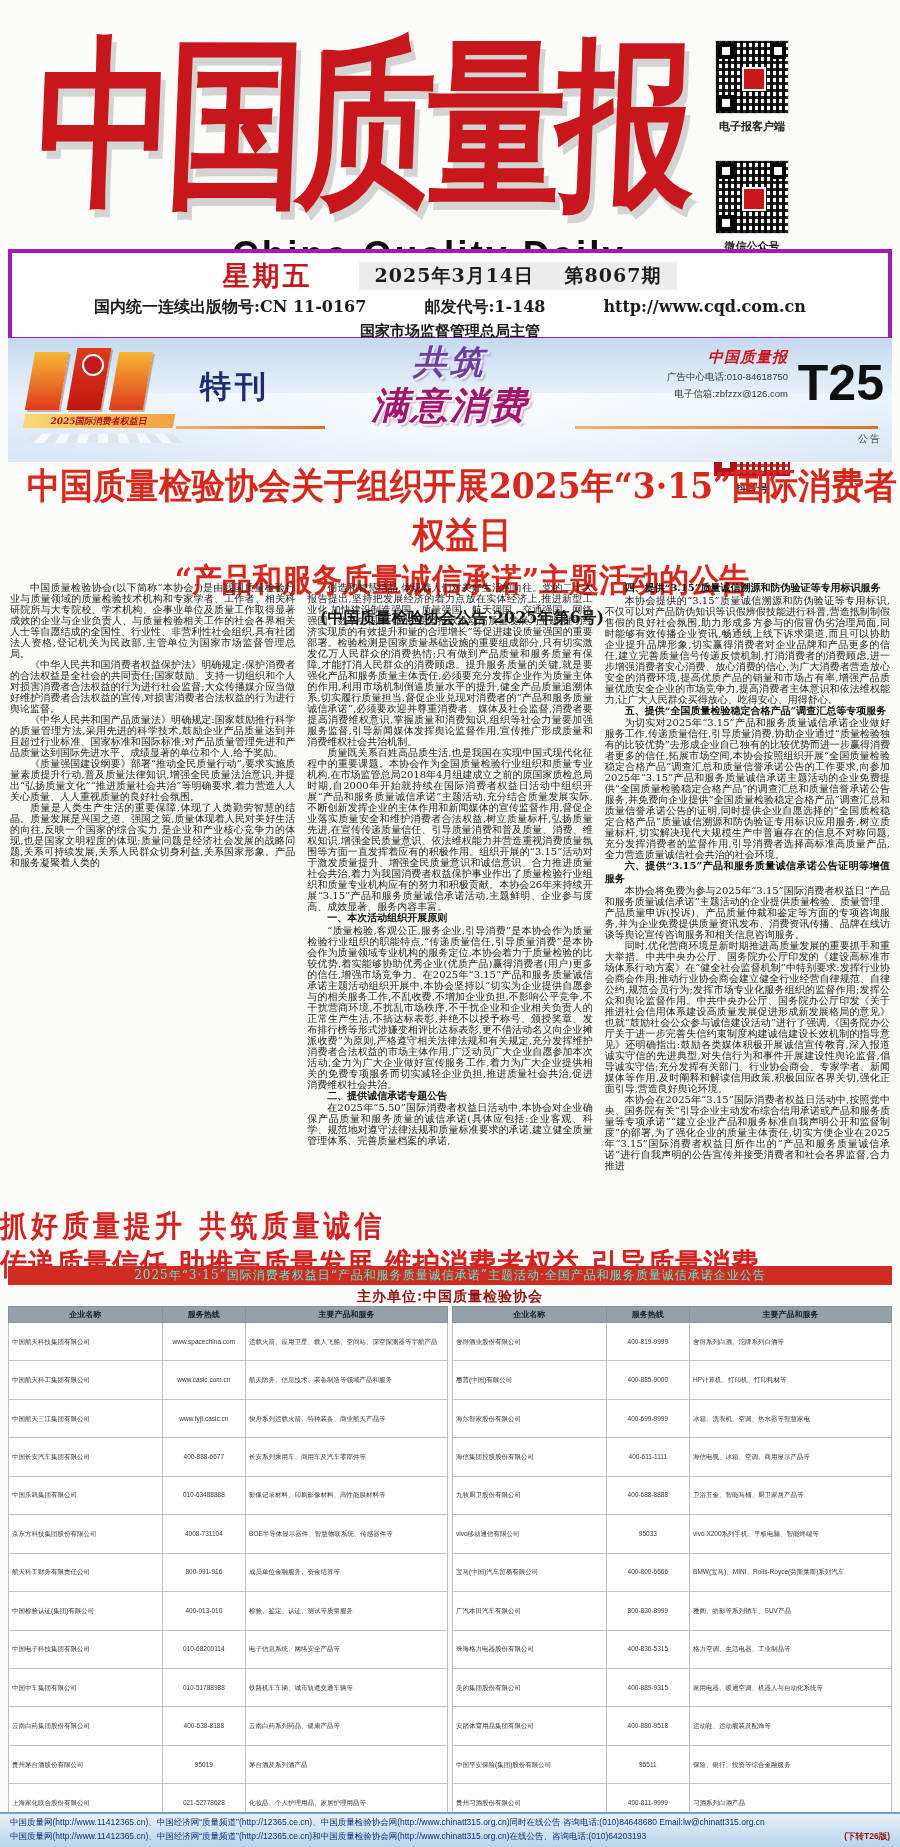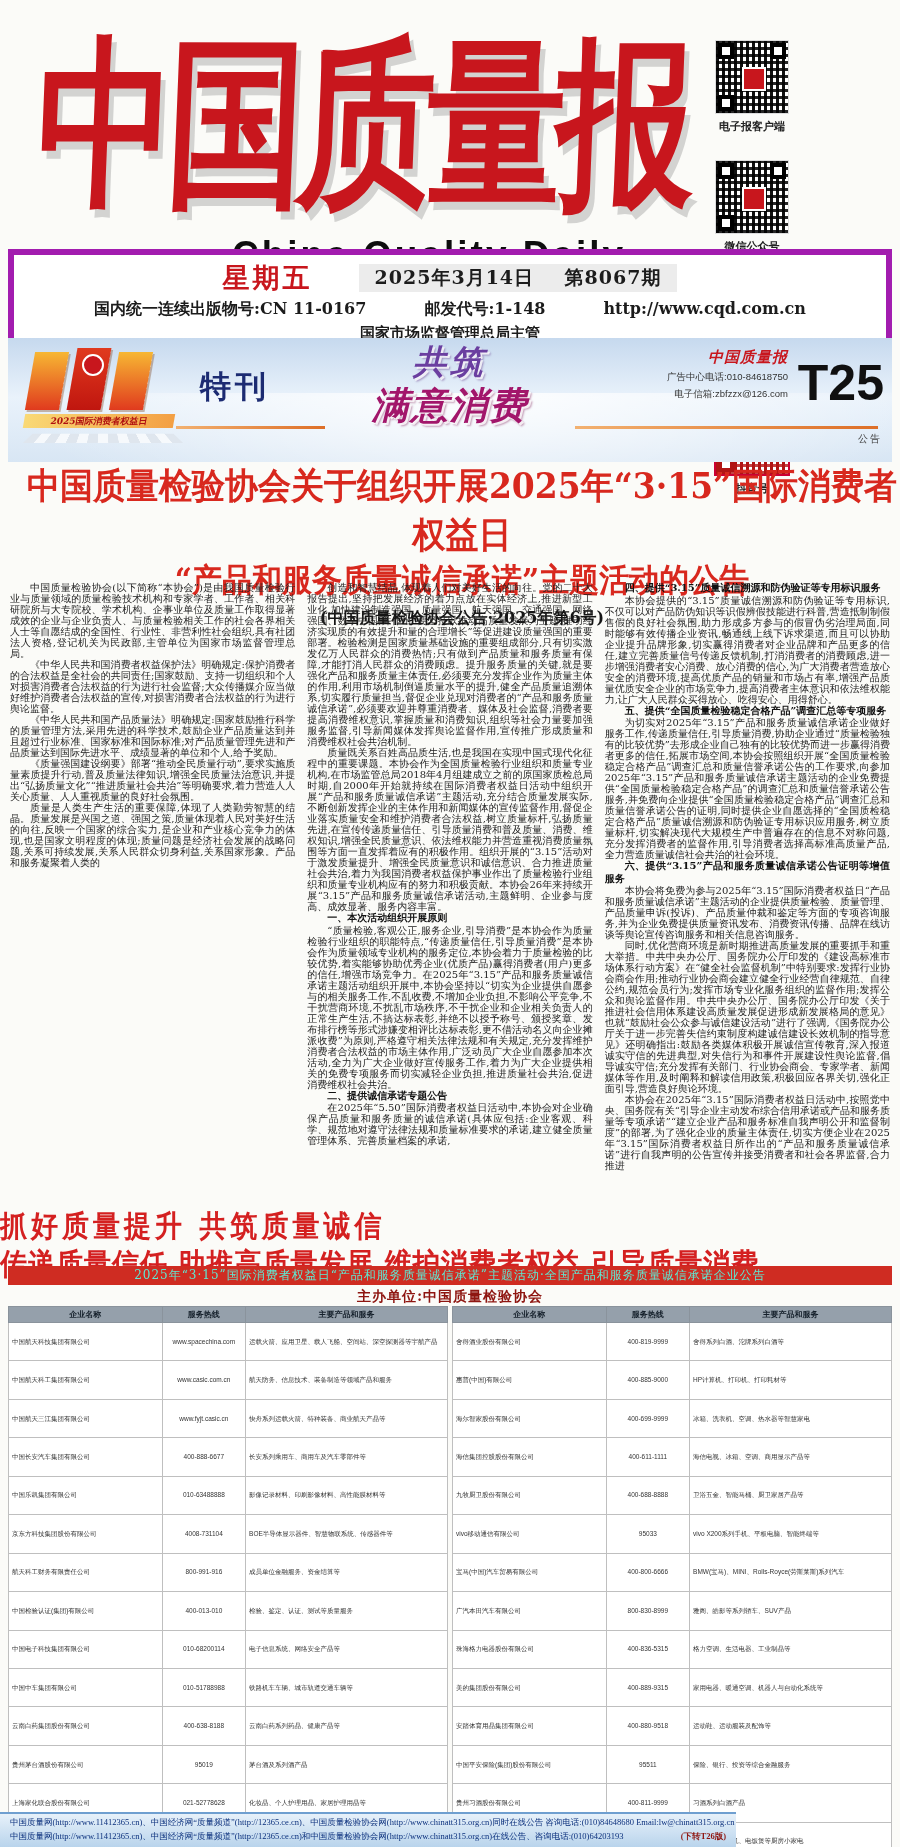--- a/index.html
+++ b/index.html
@@ -21,21 +21,21 @@
   .qr .f1,.qr .f2,.qr .f3{position:absolute;width:16px;height:16px;border:4px solid #000;background:#fff;box-sizing:border-box;}
   .qr .f1{left:2px;top:2px}.qr .f2{right:2px;top:2px}.qr .f3{left:2px;bottom:2px}
   .qr .cen{position:absolute;left:26px;top:26px;width:20px;height:20px;background:#c8161d;border:2px solid #fff;}
   .qr.red{background:
       repeating-linear-gradient(0deg,rgba(180,20,20,.8) 0 3px,transparent 3px 7px),
       repeating-linear-gradient(90deg,#b01515 0 3px,#fff 3px 6px);border:2px solid #c03;}
   .qr.red .f1,.qr.red .f2,.qr.red .f3{border-color:#b01515;}
   .qr.red .cen{background:#fff;border:3px solid #b01515;border-radius:50%;width:26px;height:26px;left:20px;top:20px;}
   .qr-label{margin-top:5px;font-family:"Liberation Sans",sans-serif;font-size:11px;font-weight:bold;color:#222;}
   
-  .datebar{position:absolute;top:249px;left:8px;right:8px;height:84px;border:6px solid #a21caf;background:#fff;}
+  .datebar{position:absolute;top:249px;left:8px;right:8px;height:84px;border:4px solid #a21caf;background:#fff;}
   .db-row1{display:flex;justify-content:center;align-items:center;gap:46px;margin-top:5px;}
   .db-weekday{color:#c8161d;font-size:27px;font-weight:bold;letter-spacing:3px;}
   .db-datebox{background:#ececec;padding:1px 16px;font-size:19px;font-weight:bold;letter-spacing:1px;}
   .db-row2{display:flex;justify-content:center;gap:58px;font-size:16px;font-weight:bold;margin-top:3px;}
   .db-row3{text-align:center;font-size:15px;font-weight:bold;margin-top:4px;}
   
   .banner{position:absolute;top:338px;left:8px;right:8px;height:124px;overflow:hidden;
       background:linear-gradient(180deg,#c6d9ee 0%,#e9f2fb 48%,#d8e6f4 100%);}
   .banner::before{content:"";position:absolute;left:-80px;top:55px;width:1100px;height:160px;
       background:radial-gradient(ellipse at 50% 0%,rgba(255,255,255,.9),rgba(255,255,255,0) 60%);}
@@ -85,23 +85,23 @@
       font-size:14px;font-weight:bold;color:#8e1510;letter-spacing:1px;}
   
   .tables{position:absolute;top:1306px;left:8px;right:8px;height:632px;display:flex;gap:4px;}
   table.ctab{flex:1;border-collapse:collapse;table-layout:fixed;background:#fff;}
   .ctab th{background:#95a0ab;color:#15202b;font-size:8px;font-weight:bold;border:1px solid #8a939c;padding:2px;}
   .ctab td{border:1px solid #bfbfbf;font-size:6.5px;line-height:8px;padding:2px 3px;vertical-align:middle;color:#333;
       overflow:hidden;font-family:"Liberation Sans",sans-serif;}
   .ctab td.hot{text-align:center;}
   .ctab col.c-name{width:35%}.ctab col.c-hot{width:19%}.ctab col.c-prod{width:46%}
   
-  .footer{position:absolute;bottom:0;left:0;width:736px;height:33px;
+  .footer{position:absolute;bottom:0;left:0;width:900px;height:33px;
       background:linear-gradient(180deg,#e7f1fa,#b9d4ec);border-top:2px solid #6f9fd0;
-      font-family:Liberation Serif, serif;}
+      font-family:Liberation Sans, sans-serif;}
   .f-line{font-size:8.5px;color:#0a2f7c;padding:3px 10px 0 10px;white-space:nowrap;overflow:hidden;}
   .f-line2{font-size:8.5px;color:#0a2f7c;padding:2px 10px 0 10px;white-space:nowrap;overflow:hidden;}
   .f-jump{float:right;color:#8e1510;font-weight:bold;margin-left:41px;}
 </style>
 </head>
 <body>
 
 <div class="page">
 
   <div class="masthead">

